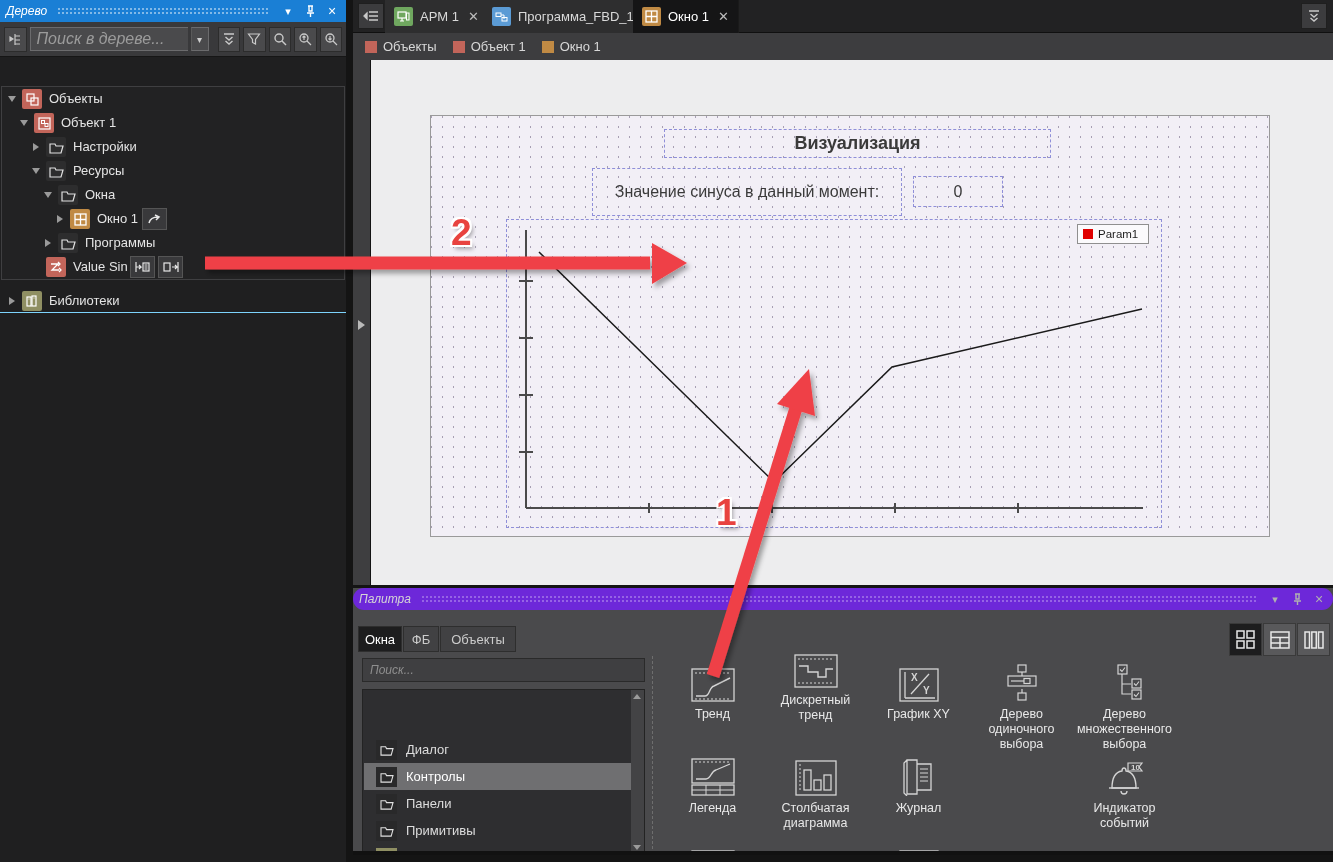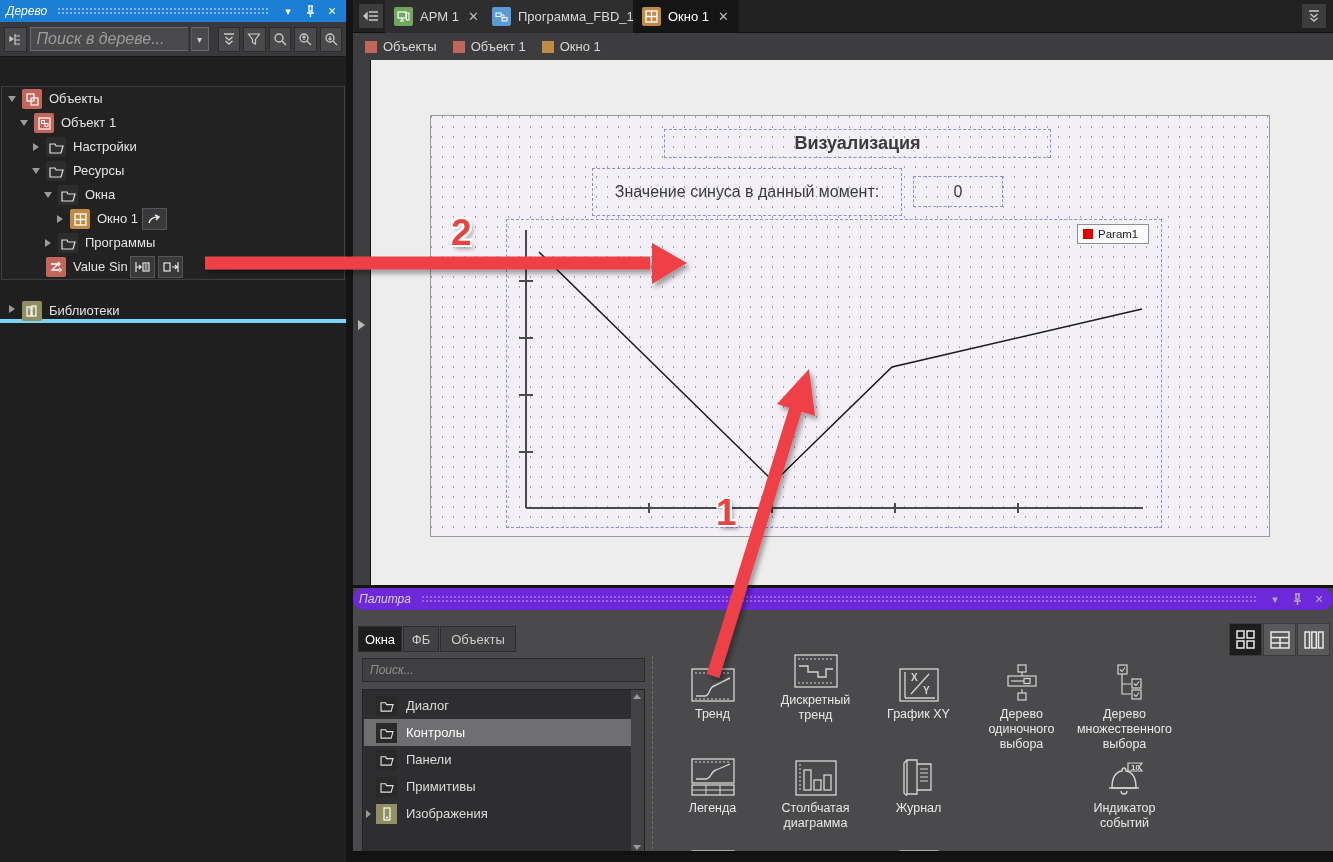--- a/index.html
+++ b/index.html
@@ -88,21 +88,21 @@
              background:#414143; border:1px solid #2e2e2e; color:#cccccc; font-size:13px; cursor:pointer; }
   .pal-tab.active { background:#1d1d1e; color:#ffffff; }
   .view-btn { position:absolute; top:35px; width:33px; height:33px; background:#59595b; border:1px solid #3a3a3a;
               display:flex; align-items:center; justify-content:center; }
   .view-btn.active { background:#1d1d1e; }
   #pal-search { position:absolute; left:9px; top:70px; width:283px; height:24px; background:#3f3f41;
                 border:1px solid #2a2a2a; color:#cfcfcf; font-style:italic; font-size:12px; padding:0 7px; outline:none; }
   #pal-search::placeholder { color:#8f8f8f; }
   #pal-list { position:absolute; left:9px; top:101px; width:283px; height:166px; background:#2e2e30; border:1px solid #232323; overflow:hidden; }
   .cat { position:absolute; left:1px; width:268px; height:27px; display:flex; align-items:center; gap:9px;
-         color:#dddddd; font-size:13px; padding-left:12px; cursor:pointer; }
+         color:#dddddd; font-size:13px; padding-left:12px; cursor:pointer;margin-top:44px; }
   .cat.selected { background:#6f6f71; color:#fff; }
   .cat .cico { width:21px; height:20px; background:#29292a; display:flex; align-items:center; justify-content:center; }
   .cat .cico.lib { background:#8f8f63; }
   .cat .cexp { position:absolute; left:2px; width:0; height:0;
                border-left:5px solid #9a9a9a; border-top:4px solid transparent; border-bottom:4px solid transparent; }
   #pal-scroll { position:absolute; right:0; top:0; width:13px; height:100%; background:#434345; }
   #pal-scroll .arr { position:absolute; left:2px; width:0; height:0; border-left:4px solid transparent; border-right:4px solid transparent; }
   #pal-sep { position:absolute; left:299px; top:68px; bottom:6px; border-left:1px dashed #6e6e6e; }
   .cell { position:absolute; width:103px; text-align:center; color:#e8e8e8; font-size:12.5px; line-height:15px; cursor:pointer; }
   .cell .cicon { height:40px; display:flex; align-items:flex-end; justify-content:center; margin-bottom:5px; }
@@ -270,21 +270,21 @@
             </svg>
         </span>
         <span class="row-btn" style="left:158px;">
           <svg width="16" height="12" viewBox="0 0 16 12">
               <rect x="1" y="2" width="6" height="8" stroke="#e8e8e8" fill="none" stroke-width="1.2"></rect>
               <path d="M9 6h5l-2-2M14 6l-2 2M15 1v10" stroke="#e8e8e8" stroke-width="1.2" fill="none"></path>
             </svg>
         </span>
       </div>
 
-      <div class="trow" style="top:242px; border-bottom:4px solid #7dd3fc;">
+      <div class="trow" style="top:232px; border-bottom:1px solid #7dd3fc;">
         <span class="exp r" style="left:9px;"></span>
         <span class="nico" style="left:22px; background:#8f8f63;">
           <svg width="14" height="13" viewBox="0 0 14 13">
               <rect x="2" y="2" width="4" height="9" stroke="#fff" fill="none" stroke-width="1.2"></rect>
               <rect x="7" y="1" width="4" height="10" stroke="#fff" fill="none" stroke-width="1.2"></rect>
               <path d="M3.5 4h1M8.5 3h1" stroke="#fff" stroke-width="1"></path>
             </svg>
         </span>
         <span class="nlbl" style="left:49px;">Библиотеки</span>
       </div>

